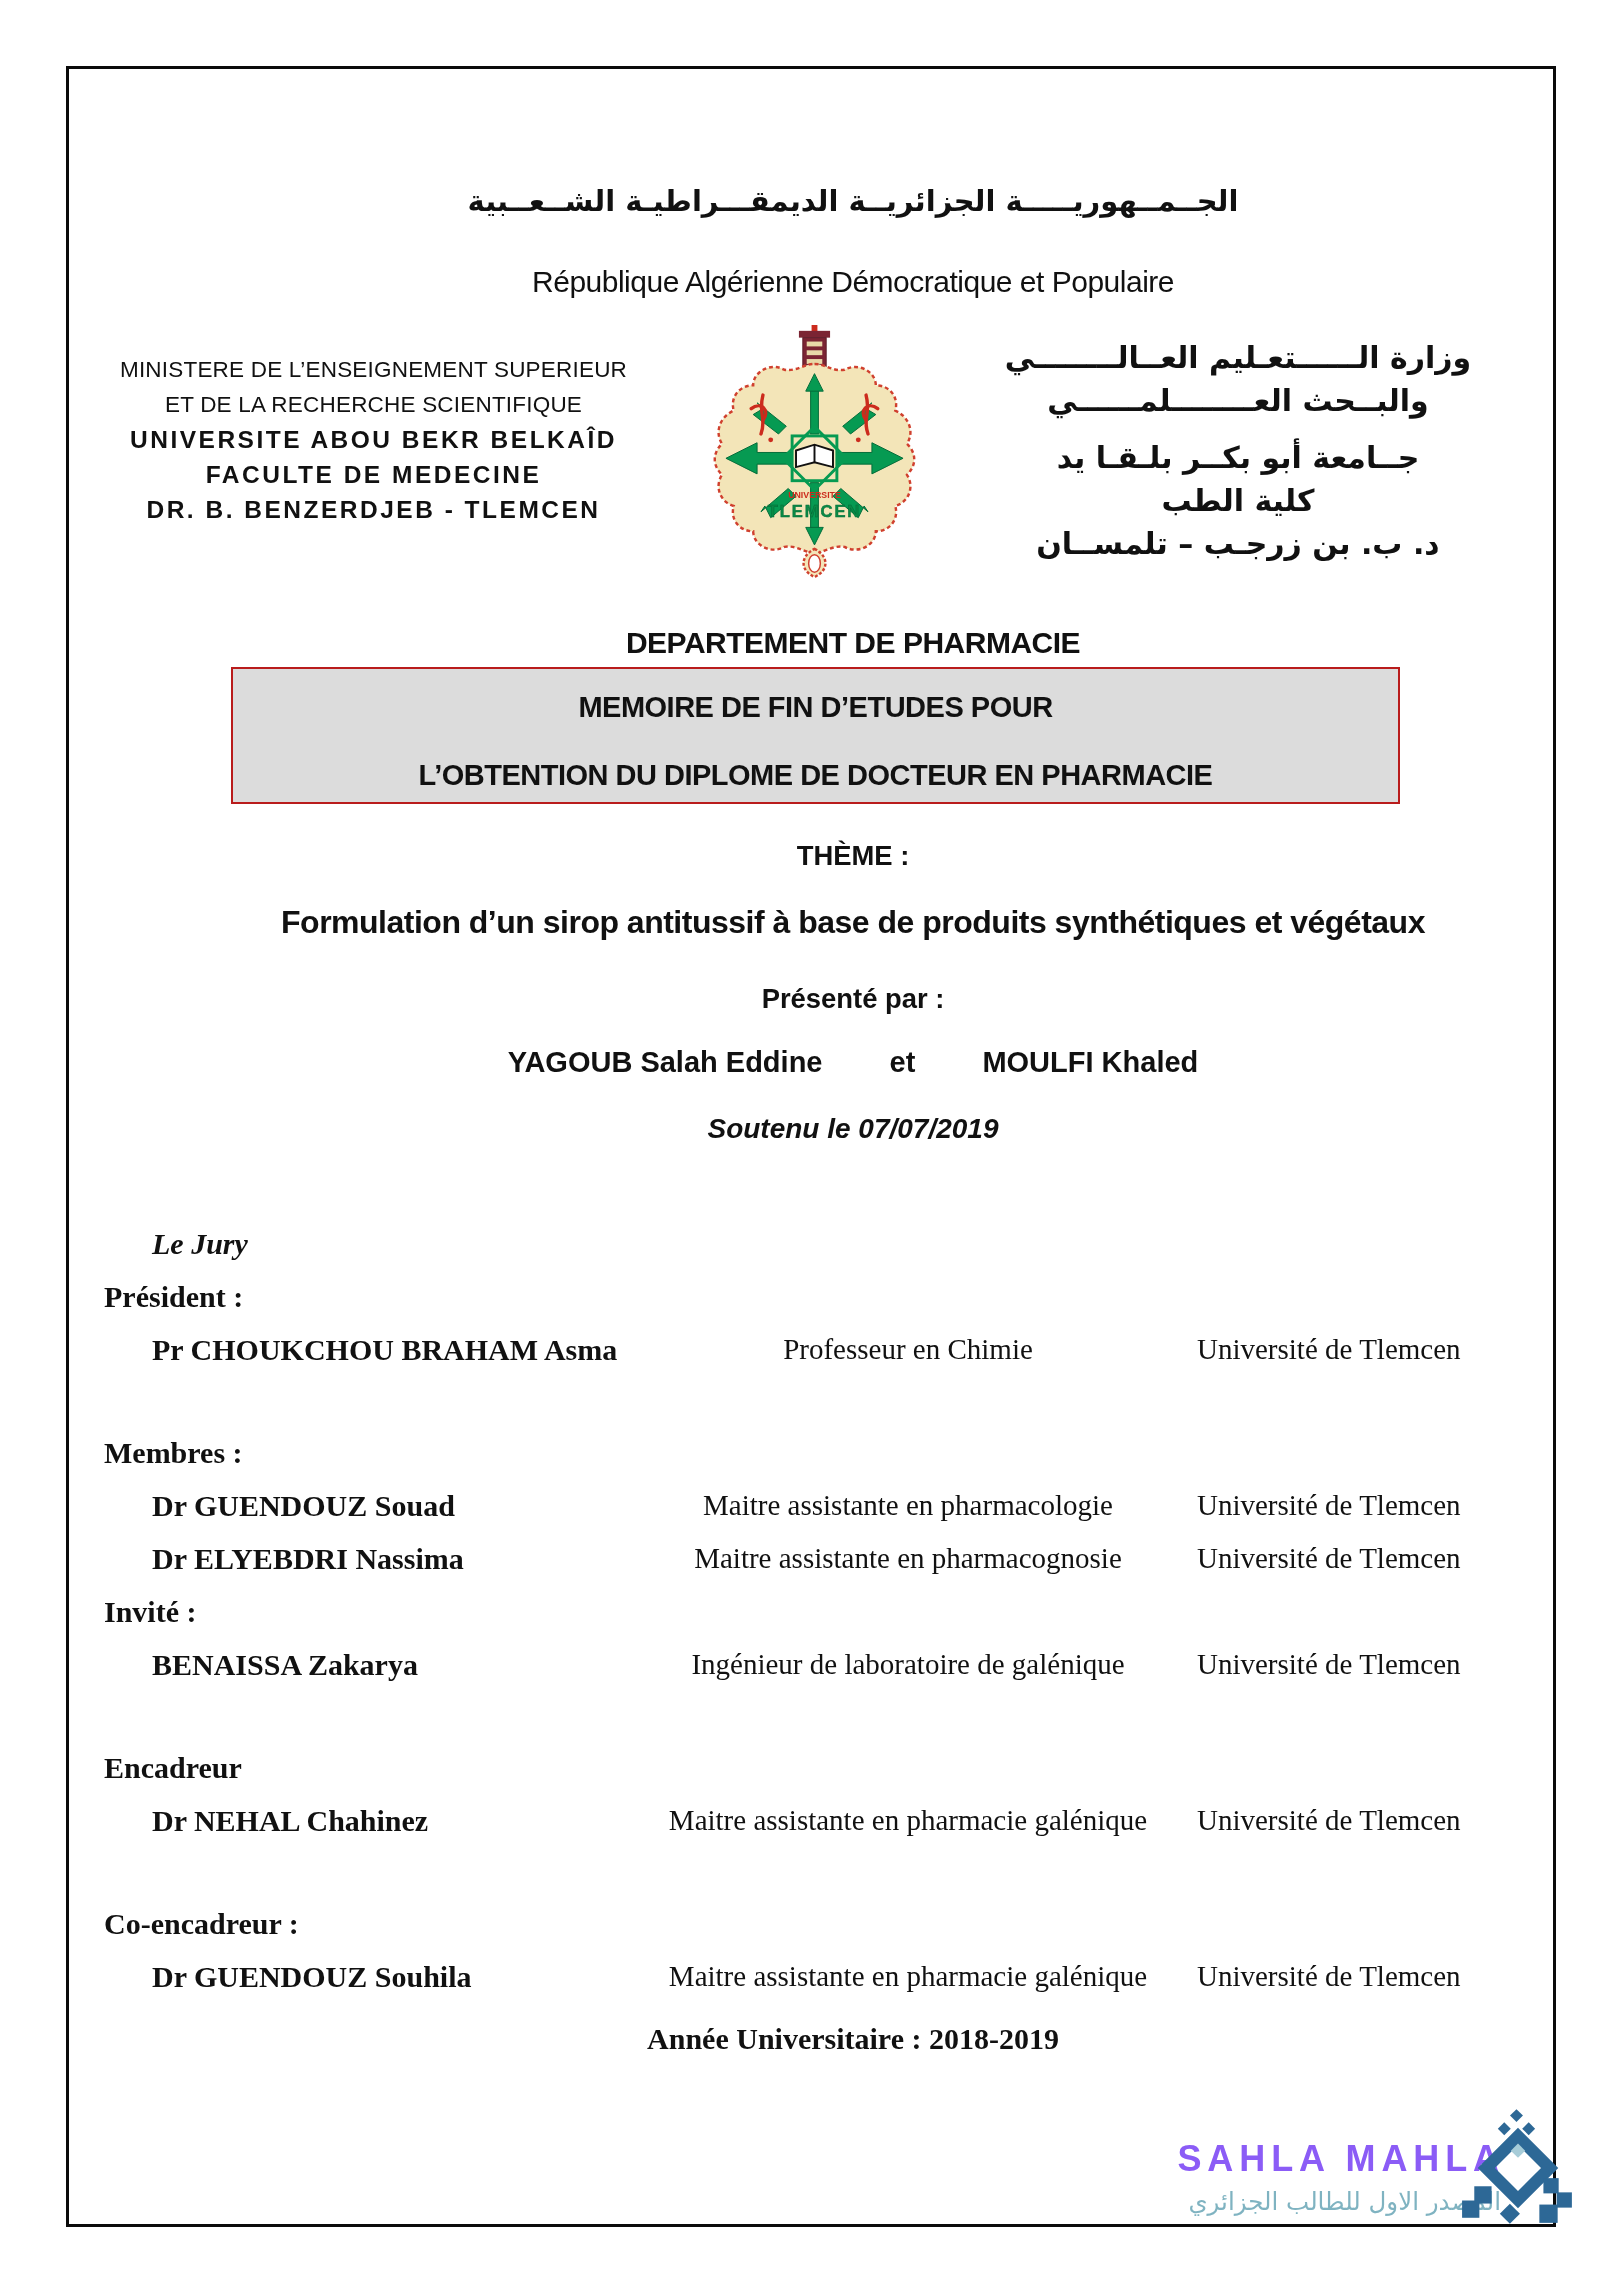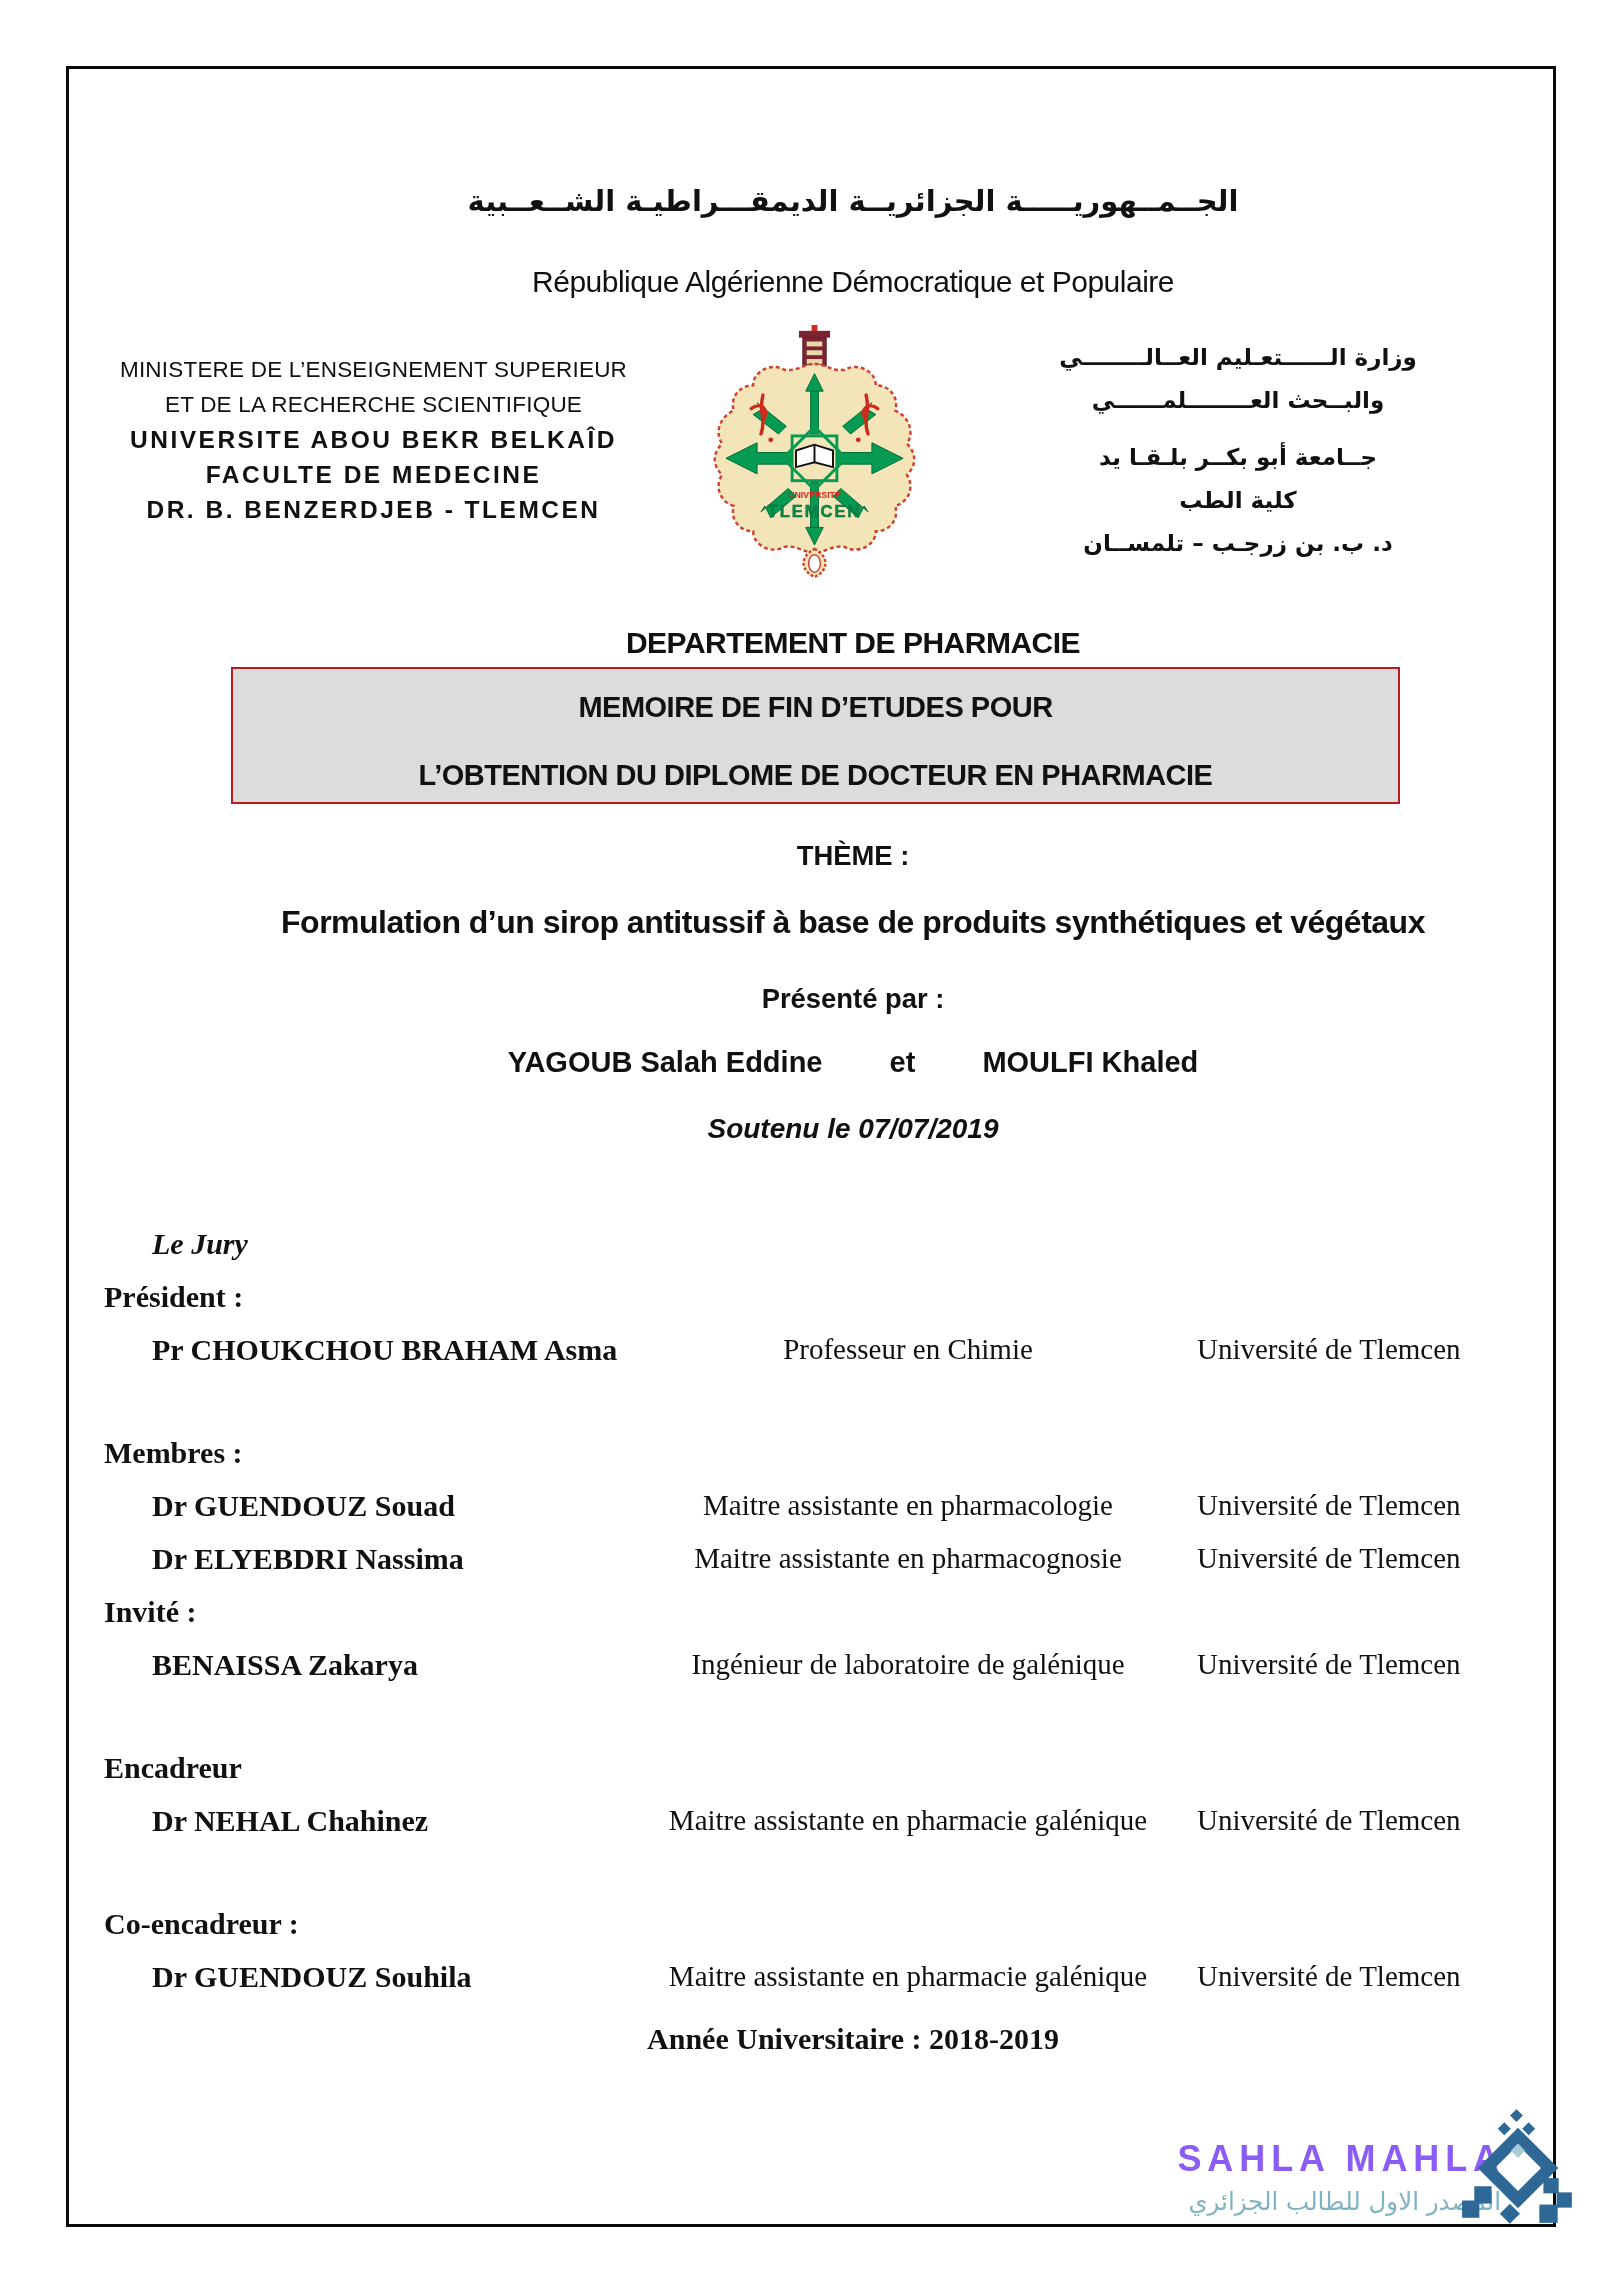--- a/index.html
+++ b/index.html
@@ -46,21 +46,21 @@
   }
   .ministry-fr .strong{
     font-weight:bold;font-size:24.5px;letter-spacing:2.5px;
   }
   .emblem-wrap{
     margin-left:54px;width:225px;height:253px;
   }
   .ministry-ar{
     margin-left:76px;width:470px;text-align:center;
     font-family:"DejaVu Sans",sans-serif;
-    font-weight:bold;font-size:23px;line-height:43px;
+    font-weight:bold;font-size:30px;line-height:43px;
     direction:rtl;padding-top:11.8px;
   }
   .ministry-ar .gap{margin-top:13.7px;}
   
   .department{
     margin-top:43px;
     font-weight:bold;font-size:30px;line-height:43px;
     letter-spacing:-0.5px;
   }
   .memoire-box{

